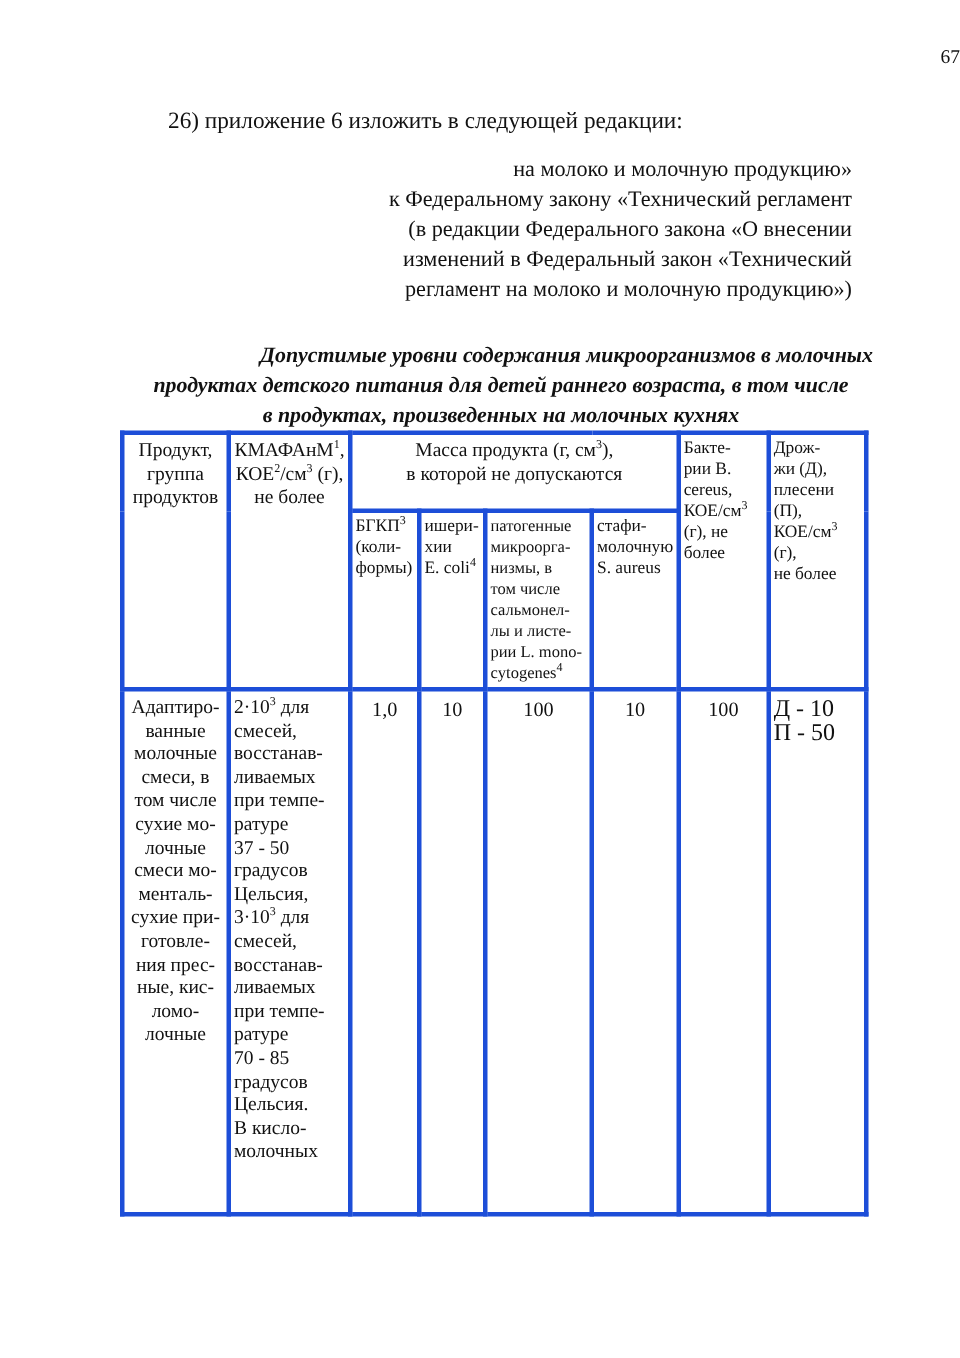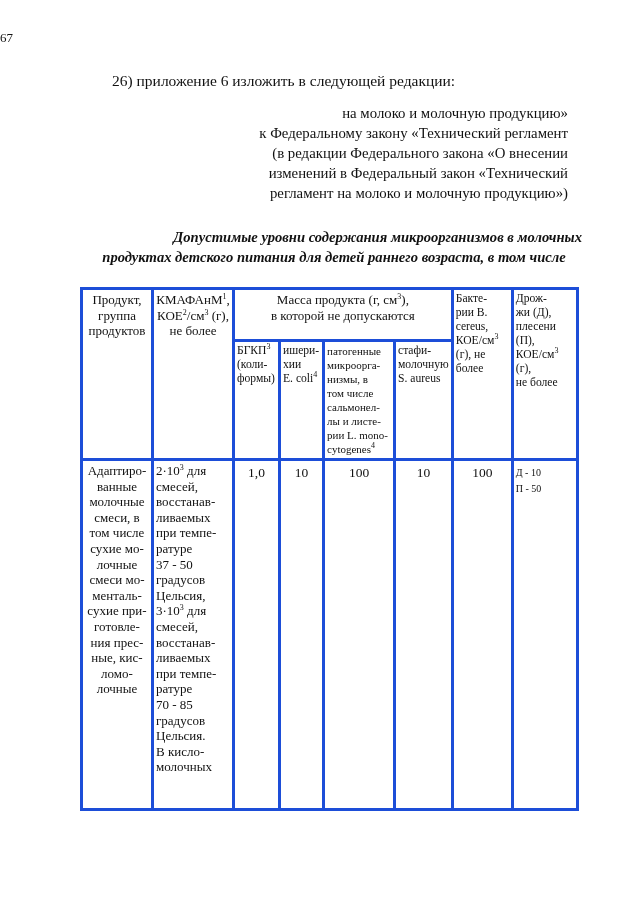--- a/index.html
+++ b/index.html
@@ -3,21 +3,21 @@
   <meta charset="utf-8">
   <style>
     html, body { margin: 0; padding: 0; background: #ffffff; }
     body {
       width: 640px; height: 905px; position: relative; overflow: hidden;
       font-family: "Liberation Serif", "DejaVu Serif", serif;
       color: #111111;
     }
     .page-number {
       position: absolute; top: 30px; left: 0; width: 640px;
-      text-align: left; font-size: 13px;
+      text-align: right; font-size: 13px;
     }
     .amend-line {
       position: absolute; top: 72px; left: 112px;
       font-size: 15.5px;
     }
     .annex-header {
       position: absolute; top: 103px; right: 72px;
       text-align: right; font-size: 14.8px; line-height: 20px;
     }
     .annex-header div { white-space: nowrap; }
@@ -54,20 +54,21 @@
   <div>на молоко и молочную продукцию»</div>
   <div>к Федеральному закону  «Технический регламент</div>
   <div>(в редакции Федерального закона «О внесении</div>
   <div>изменений в Федеральный закон «Технический</div>
   <div>регламент на молоко и молочную продукцию»)</div>
 </div>
 
 <div class="doc-title">
   <div class="l1">Допустимые уровни содержания микроорганизмов в молочных</div>
   <div>продуктах детского питания для детей раннего возраста, в том числе</div>
+  <div>в продуктах, произведенных на молочных кухнях</div>
 </div>
 
 <table class="micro">
   <colgroup>
     <col style="width:71px">
     <col style="width:81px">
     <col style="width:46px">
     <col style="width:44px">
     <col style="width:71px">
     <col style="width:52px">
@@ -173,19 +174,19 @@
       <div>градусов</div>
       <div>Цельсия.</div>
       <div>В кисло-</div>
       <div>молочных</div>
     </td>
     <td class="val">1,0</td>
     <td class="val">10</td>
     <td class="val">100</td>
     <td class="val">10</td>
     <td class="val">100</td>
-    <td class="multi" style="font-size:10px; padding-top:4px;">
+    <td class="multi" style="font-size:16px; padding-top:4px;">
       <div>Д - 10</div>
       <div>П - 50</div>
     </td>
   </tr>
 </tbody>
   </table>
 
 </body></html>

